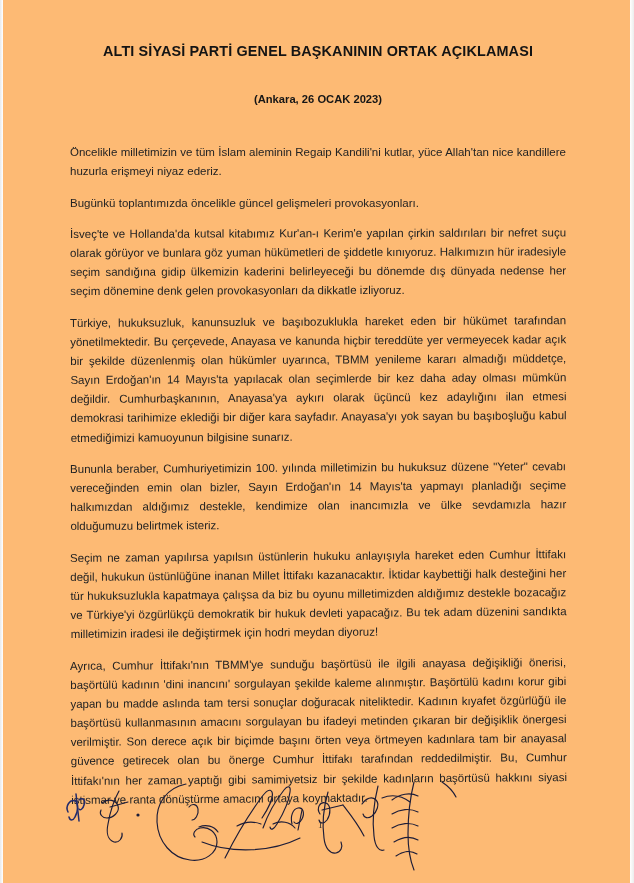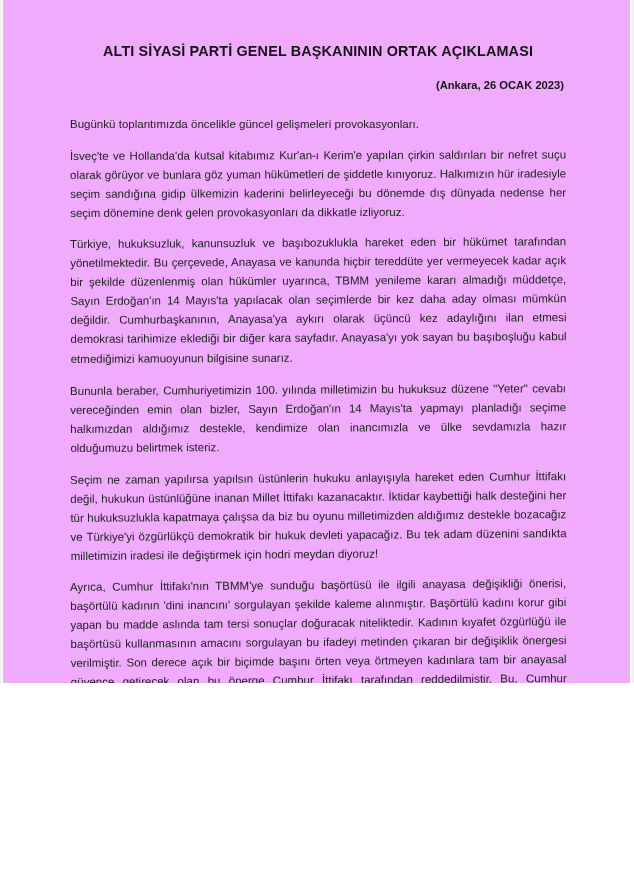--- a/index.html
+++ b/index.html
@@ -4,22 +4,22 @@
 <title>Ortak Açıklama</title>
 <style>
   html, body {
     margin: 0;
     padding: 0;
     background: #ffffff;
   }
   #page {
     position: relative;
     width: 634px;
-    height: 683px;
-    background: #f0abfc;
+    height: 883px;
+    background: #fdba74;
     overflow: hidden;
     font-family: "Liberation Sans", sans-serif;
     color: #1d1d1f;
   }
   
   #page::before {
     content: "";
     position: absolute;
     left: 0; top: 0; bottom: 0;
     width: 3px;
@@ -44,23 +44,23 @@
     margin: 0;
     padding-top: 42px;
     text-align: center;
     font-size: 14.4px;
     font-weight: bold;
     letter-spacing: 0.15px;
     color: #141414;
     line-height: 1.25;
   }
   .doc-subtitle {
-    margin: 2px;
+    margin: 16px;
     padding-top: 17px;
-    text-align: right;
+    text-align: center;
     font-size: 11.2px;
     font-weight: bold;
     color: #161616;
   }
   .paragraphs {
     padding-top: 22px;
   }
   p.para {
     margin: 0 0 12.5px 0;
     font-size: 11.5px;
@@ -109,20 +109,21 @@
 
 <div id="page">
 
   <div class="doc-body">
 
     <h1 class="doc-title">ALTI SİYASİ PARTİ GENEL BAŞKANININ ORTAK AÇIKLAMASI</h1>
 
     <div class="doc-subtitle">(Ankara, 26 OCAK 2023)</div>
 
     <div class="paragraphs">
+      <p class="para">Öncelikle milletimizin ve tüm İslam aleminin Regaip Kandili'ni kutlar, yüce Allah'tan nice kandillere huzurla erişmeyi niyaz ederiz.</p>
       <p class="para">Bugünkü toplantımızda öncelikle güncel gelişmeleri provokasyonları.</p>
       <p class="para skew-a">İsveç'te ve Hollanda'da kutsal kitabımız Kur'an-ı Kerim'e yapılan çirkin saldırıları bir nefret suçu olarak görüyor ve bunlara göz yuman hükümetleri de şiddetle kınıyoruz. Halkımızın hür iradesiyle seçim sandığına gidip ülkemizin kaderini belirleyeceği bu dönemde dış dünyada nedense her seçim dönemine denk gelen provokasyonları da dikkatle izliyoruz.</p>
       <p class="para skew-b">Türkiye, hukuksuzluk, kanunsuzluk ve başıbozuklukla hareket eden bir hükümet tarafından yönetilmektedir. Bu çerçevede, Anayasa ve kanunda hiçbir tereddüte yer vermeyecek kadar açık bir şekilde düzenlenmiş olan hükümler uyarınca, TBMM yenileme kararı almadığı müddetçe, Sayın Erdoğan'ın 14 Mayıs'ta yapılacak olan seçimlerde bir kez daha aday olması mümkün değildir.  Cumhurbaşkanının, Anayasa'ya aykırı olarak üçüncü kez adaylığını ilan etmesi demokrasi tarihimize eklediği bir diğer kara sayfadır. Anayasa'yı yok sayan bu başıboşluğu kabul etmediğimizi kamuoyunun bilgisine sunarız.</p>
       <p class="para skew-b">Bununla beraber, Cumhuriyetimizin 100. yılında milletimizin bu hukuksuz düzene "Yeter" cevabı vereceğinden emin olan bizler, Sayın Erdoğan'ın 14 Mayıs'ta yapmayı planladığı seçime halkımızdan aldığımız destekle, kendimize olan inancımızla ve ülke sevdamızla hazır olduğumuzu belirtmek isteriz.</p>
       <p class="para skew-c">Seçim ne zaman yapılırsa yapılsın üstünlerin hukuku anlayışıyla hareket eden Cumhur İttifakı değil, hukukun üstünlüğüne inanan Millet İttifakı kazanacaktır. İktidar kaybettiği halk desteğini her tür hukuksuzlukla kapatmaya çalışsa da biz bu oyunu milletimizden aldığımız destekle bozacağız ve Türkiye'yi özgürlükçü demokratik bir hukuk devleti yapacağız. Bu tek adam düzenini sandıkta milletimizin iradesi ile değiştirmek için hodri meydan diyoruz!</p>
       <p class="para skew-c">Ayrıca, Cumhur İttifakı'nın TBMM'ye sunduğu başörtüsü ile ilgili anayasa değişikliği önerisi, başörtülü kadının 'dini inancını' sorgulayan şekilde kaleme alınmıştır. Başörtülü kadını korur gibi yapan bu madde aslında tam tersi sonuçlar doğuracak niteliktedir. Kadının kıyafet özgürlüğü ile başörtüsü kullanmasının amacını sorgulayan bu ifadeyi metinden çıkaran bir değişiklik önergesi verilmiştir. Son derece açık bir biçimde başını örten veya örtmeyen kadınlara tam bir anayasal güvence getirecek olan bu önerge Cumhur İttifakı tarafından reddedilmiştir. Bu, Cumhur İttifakı'nın her zaman yaptığı gibi samimiyetsiz bir şekilde kadınların başörtüsü hakkını siyasi istismar ve ranta dönüştürme amacını ortaya koymaktadır.</p>
     </div>
 
   </div>
 

